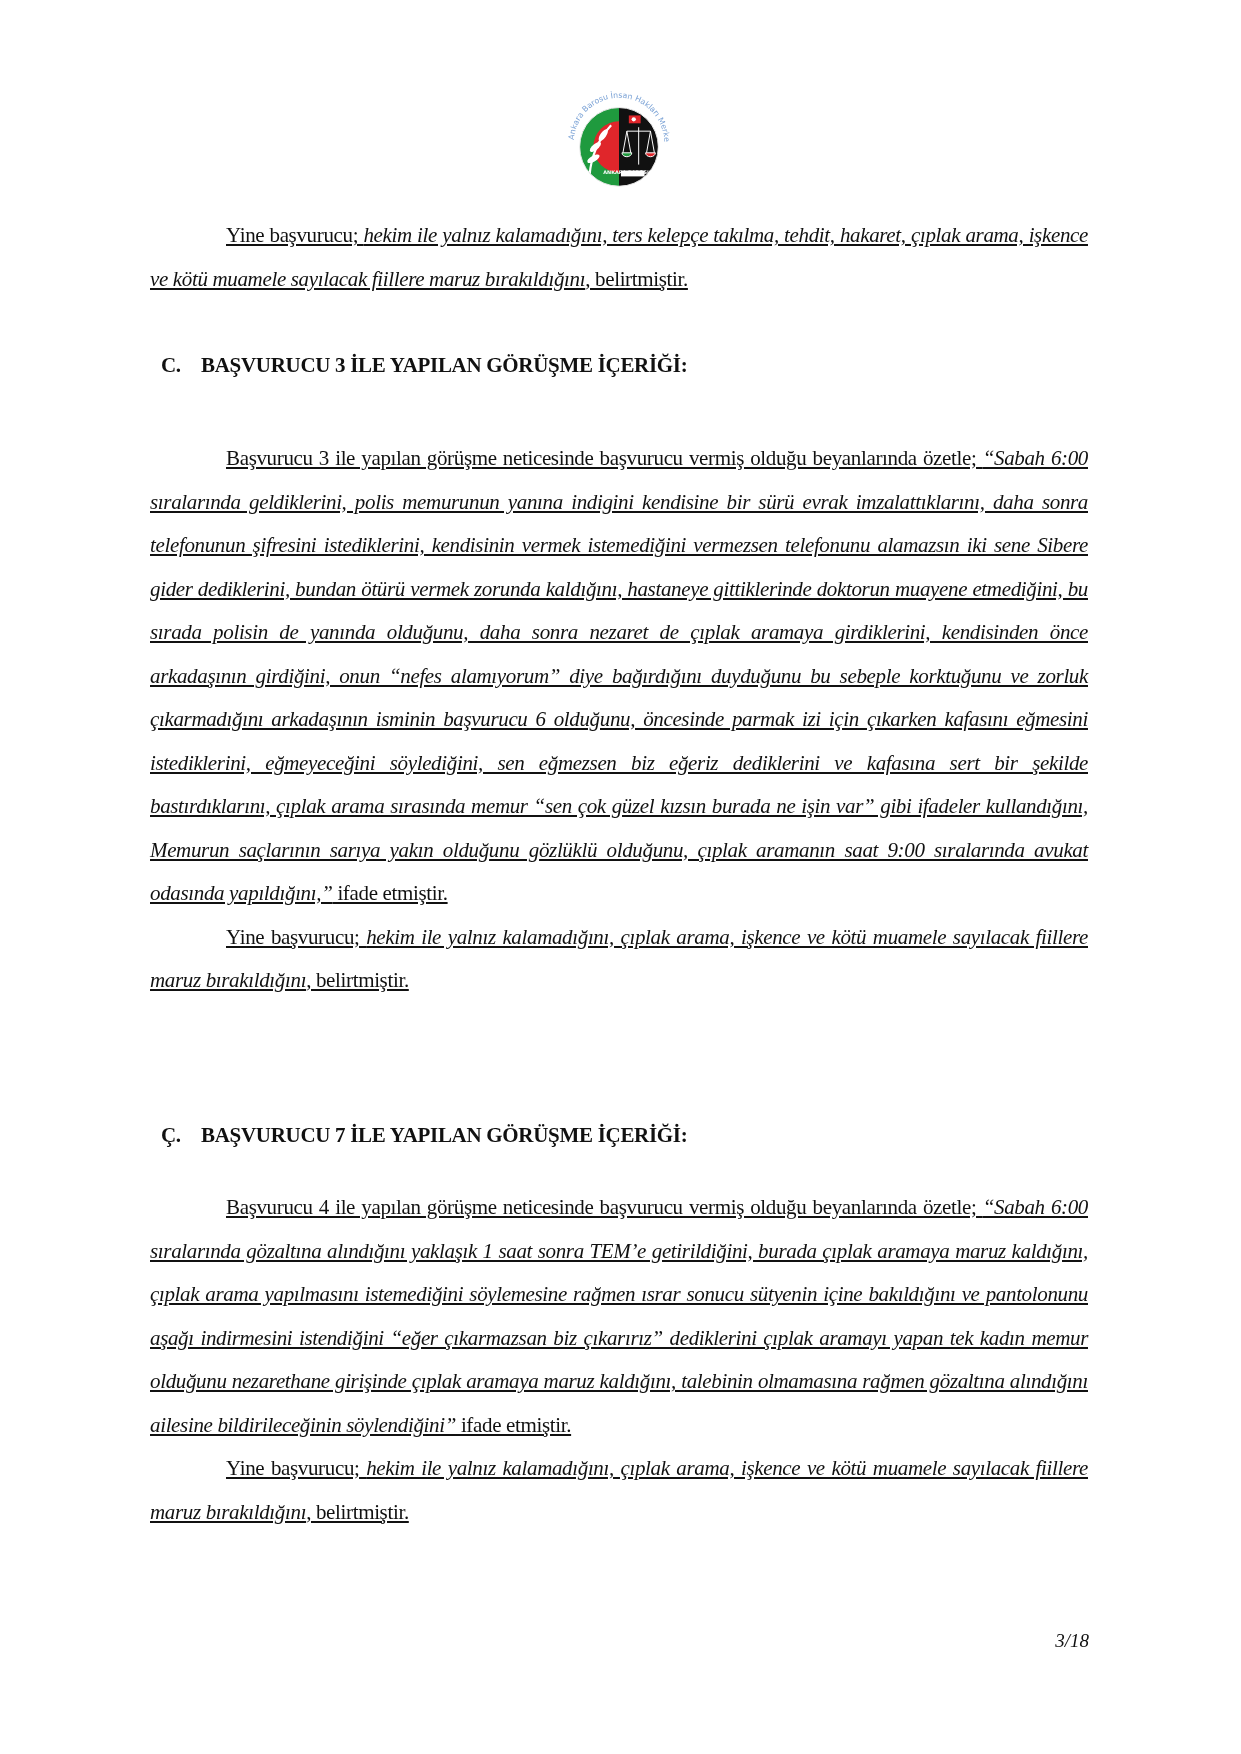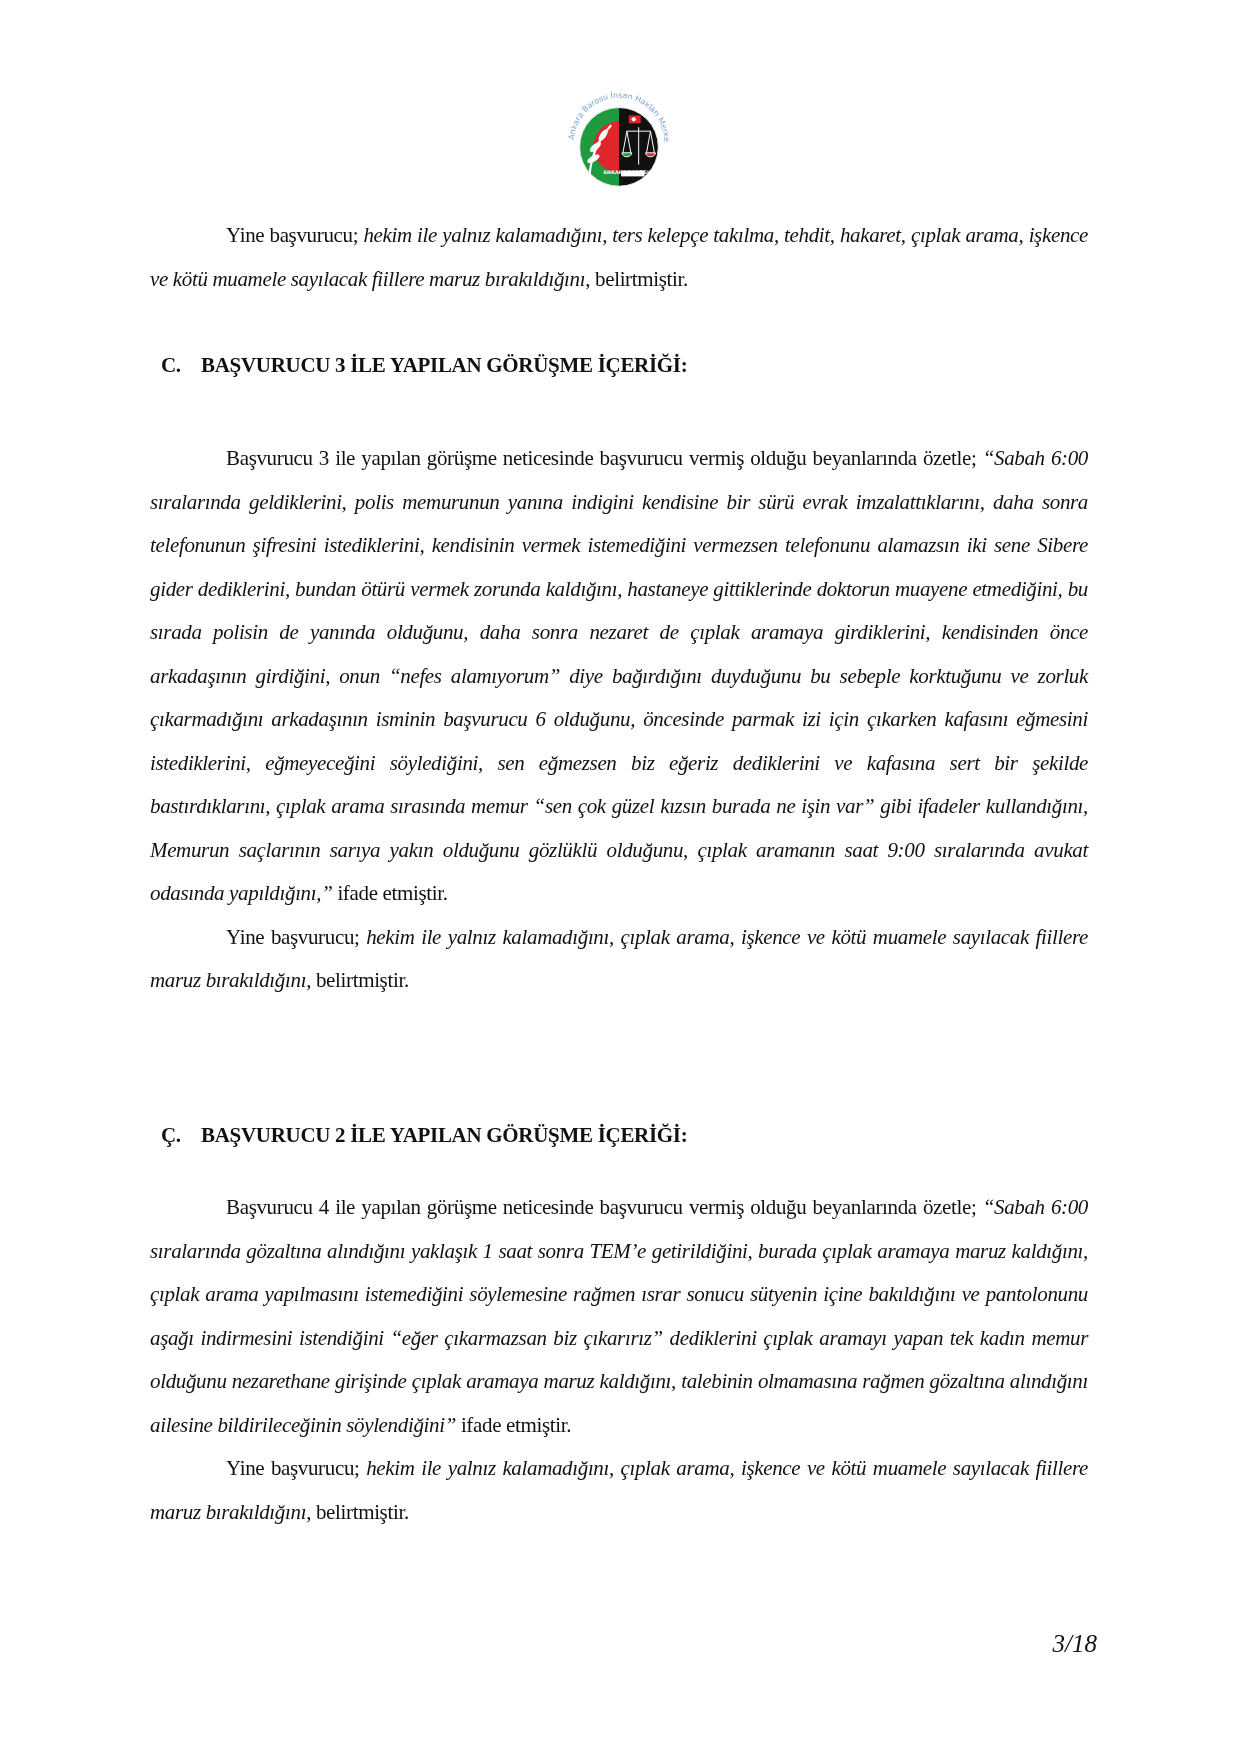--- a/index.html
+++ b/index.html
@@ -10,29 +10,30 @@
   }
   .logo {
     position: absolute; left: 560px; top: 82px; width: 118px; height: 118px;
   }
   .page {
     position: absolute; left: 150px; width: 938px;
   }
   .para {
     font-size: 21px; line-height: 43.5px; text-align: justify; margin: 0;
     letter-spacing: -0.35px;
+    text-decoration: underline;
   }
   .para .indent { display: inline-block; width: 76px; }
   .para i { font-style: italic; }
   .heading {
     font-size: 21px; font-weight: bold; margin: 11px; letter-spacing: -0.3px;
   }
   .heading .letter { display: inline-block; width: 40px; }
   .page-num {
-    position: absolute; right: 144px; top: 1630px; font-size: 25px; font-style: italic;
+    position: absolute; right: 152px; top: 1630px; font-size: 19px; font-style: italic;
   }
 </style>
 </head>
 <body>
 
 <svg class="logo" viewBox="0 0 120 120">
   <defs>
     <path id="arcPath" d="M 14 62 A 46 46 0 0 1 106 62"></path>
     <clipPath id="innerClip">
         <circle cx="60" cy="66" r="40"></circle>
@@ -83,21 +84,21 @@
   <p class="para">
     <span class="indent"></span><span>Başvurucu 3 ile yapılan görüşme neticesinde başvurucu vermiş olduğu beyanlarında özetle; </span><i>“Sabah 6:00 sıralarında geldiklerini, polis memurunun yanına indigini kendisine bir sürü evrak imzalattıklarını, daha sonra telefonunun şifresini istediklerini, kendisinin vermek istemediğini vermezsen telefonunu alamazsın iki sene Sibere gider dediklerini, bundan ötürü vermek zorunda kaldığını,  hastaneye gittiklerinde doktorun muayene etmediğini, bu sırada polisin de yanında olduğunu, daha sonra nezaret de çıplak aramaya girdiklerini, kendisinden önce arkadaşının girdiğini, onun “nefes alamıyorum” diye bağırdığını duyduğunu bu sebeple korktuğunu ve zorluk çıkarmadığını arkadaşının isminin başvurucu 6 olduğunu, öncesinde parmak izi için çıkarken kafasını eğmesini istediklerini, eğmeyeceğini söylediğini, sen eğmezsen biz eğeriz dediklerini ve kafasına sert bir şekilde bastırdıklarını, çıplak arama sırasında memur “sen çok güzel kızsın burada ne işin var” gibi ifadeler kullandığını, Memurun saçlarının sarıya yakın olduğunu gözlüklü olduğunu, çıplak aramanın saat 9:00 sıralarında avukat odasında yapıldığını,”</i><span> ifade etmiştir.</span>
   </p>
   <p class="para">
     <span class="indent"></span><span>Yine başvurucu; </span><i>hekim ile yalnız kalamadığını, çıplak arama, işkence ve kötü muamele sayılacak fiillere maruz bırakıldığını</i><span>, belirtmiştir.</span>
   </p>
 </div>
 
 <div class="page" style="top:1112px;">
   <h2 class="heading">
-    <span class="letter">Ç.</span><span>BAŞVURUCU 2 İLE YAPILAN GÖRÜŞME İÇERİĞİ:</span>
+    <span class="letter">Ç.</span><span>BAŞVURUCU 7 İLE YAPILAN GÖRÜŞME İÇERİĞİ:</span>
   </h2>
 </div>
 
 <div class="page" style="top:1186px;">
   <p class="para">
     <span class="indent"></span><span>Başvurucu 4 ile yapılan görüşme neticesinde başvurucu vermiş olduğu beyanlarında özetle; </span><i>“Sabah 6:00 sıralarında gözaltına alındığını yaklaşık 1 saat sonra TEM’e getirildiğini, burada çıplak aramaya maruz kaldığını, çıplak arama yapılmasını istemediğini söylemesine rağmen ısrar sonucu sütyenin içine bakıldığını ve pantolonunu aşağı indirmesini istendiğini “eğer çıkarmazsan biz çıkarırız” dediklerini çıplak aramayı yapan tek kadın memur olduğunu nezarethane girişinde çıplak aramaya maruz kaldığını, talebinin olmamasına rağmen gözaltına alındığını ailesine bildirileceğinin söylendiğini”</i><span> ifade etmiştir.</span>
   </p>
   <p class="para">
     <span class="indent"></span><span>Yine başvurucu; </span><i>hekim ile yalnız kalamadığını, çıplak arama, işkence ve kötü muamele sayılacak fiillere maruz bırakıldığını</i><span>, belirtmiştir.</span>
   </p>

